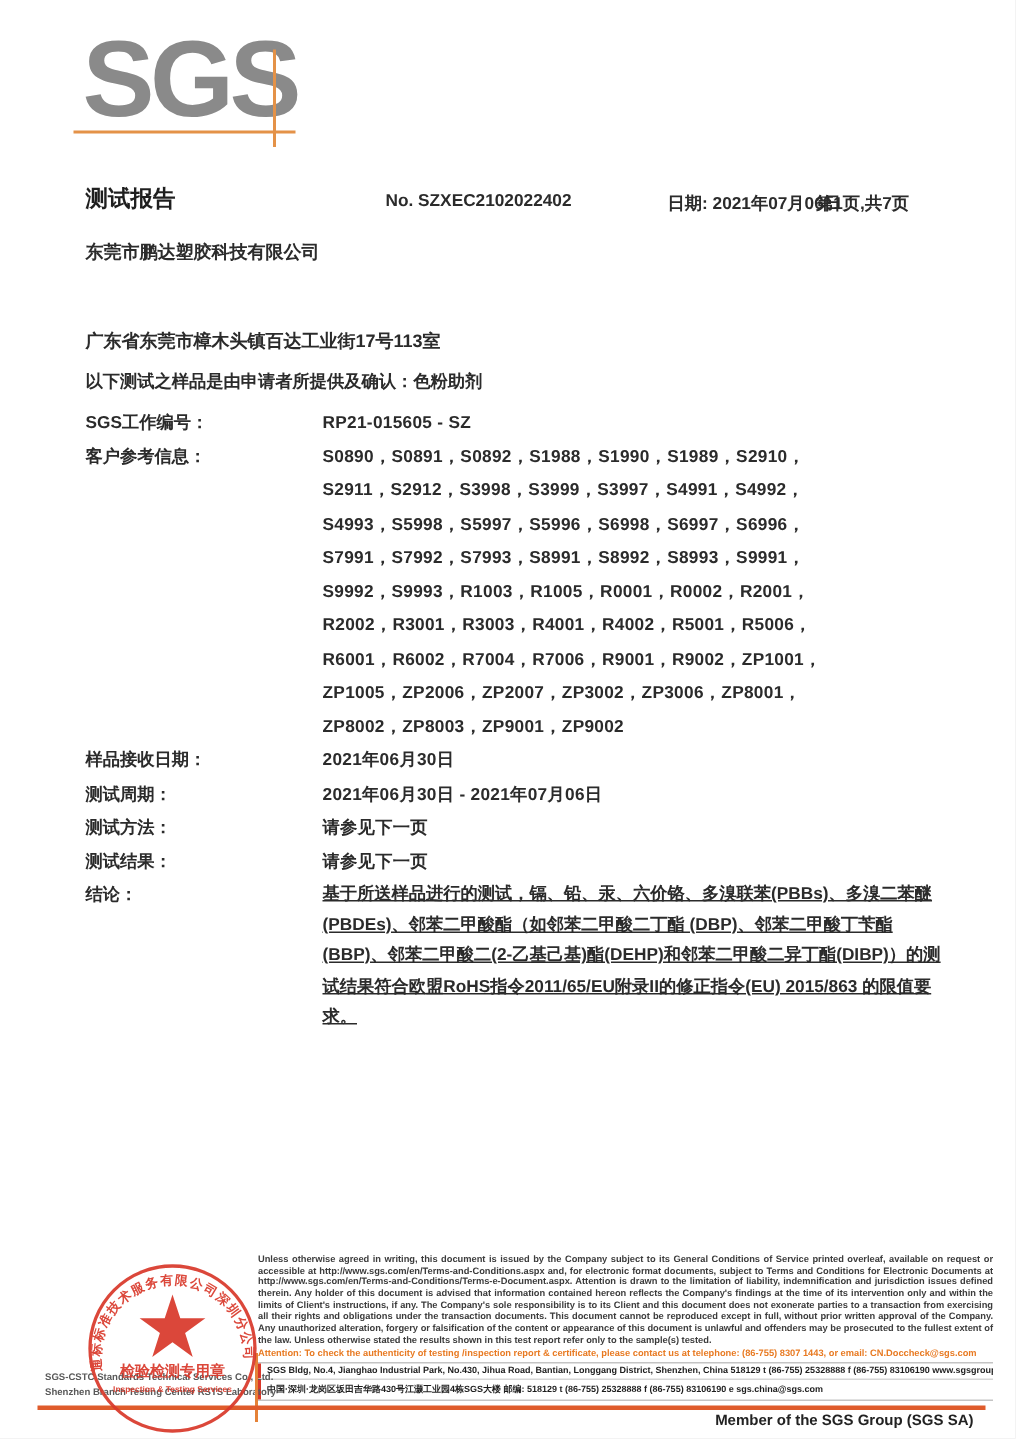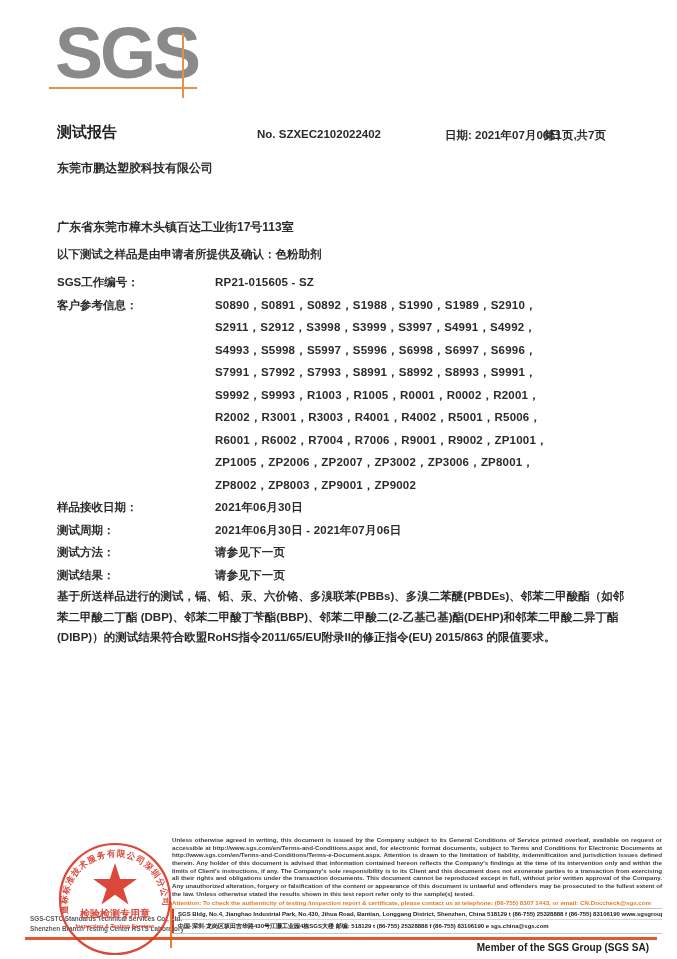--- a/index.html
+++ b/index.html
@@ -18,21 +18,21 @@
   .report-page{position:absolute;left:544px;top:128px;font-size:11.5px;font-weight:600;}
   
   .app-name{position:absolute;left:57px;top:160px;font-size:12px;font-weight:600;}
   .app-addr{position:absolute;left:57px;top:183px;font-size:12px;font-weight:600;margin-top:36px;}
   .statement{position:absolute;left:57px;top:247px;font-size:11.5px;font-weight:600;}
   
   .fields{position:absolute;left:57px;top:271px;right:42px;font-size:11.5px;font-weight:600;}
   .field-row{display:flex;align-items:flex-start;}
   .field-label{width:158px;flex:0 0 158px;line-height:22.5px;}
   .field-value{flex:1;line-height:22.5px;letter-spacing:.2px;}
-  .field-value.conclusion{line-height:20.5px;letter-spacing:0;}
+  .field-value.conclusion{line-height:20.5px;letter-spacing:0;text-decoration:underline;}
   
   .fineprint{position:absolute;left:172px;top:836px;width:490px;}
   .disclaimer{font-size:6.2px;line-height:1.24;color:#3c3c3c;text-align:justify;
               font-weight:600;margin:0 0 1px 0;}
   .attention{font-size:6.2px;line-height:1.25;color:#e87a22;font-weight:700;margin:0 0 2px 0;}
   .addr-block{border-top:1px solid #c4c4c4;border-bottom:1px solid #c4c4c4;}
   .addr-row{display:flex;align-items:center;font-size:6px;color:#1d1d1d;font-weight:600;
             padding:2px 0 2px 4px;border-left:2px solid #d9382a;white-space:nowrap;overflow:hidden;}
   .addr-row + .addr-row{border-top:1px solid #d6d6d6;}
   .footer-line{position:absolute;left:25px;right:20px;top:937px;height:3px;background:#df5b2b;}
@@ -91,20 +91,21 @@
       </div>
       <div class="field-row">
         <div class="field-label">测试方法：</div>
         <div class="field-value">请参见下一页</div>
       </div>
       <div class="field-row">
         <div class="field-label">测试结果：</div>
         <div class="field-value">请参见下一页</div>
       </div>
       <div class="field-row">
+        <div class="field-label">结论：</div>
         <div class="field-value conclusion">基于所送样品进行的测试，镉、铅、汞、六价铬、多溴联苯(PBBs)、多溴二苯醚(PBDEs)、邻苯二甲酸酯（如邻苯二甲酸二丁酯 (DBP)、邻苯二甲酸丁苄酯(BBP)、邻苯二甲酸二(2-乙基己基)酯(DEHP)和邻苯二甲酸二异丁酯(DIBP)）的测试结果符合欧盟RoHS指令2011/65/EU附录II的修正指令(EU) 2015/863 的限值要求。</div>
       </div>
     </div>
 
   <div class="fineprint">
     <p class="disclaimer">Unless otherwise agreed in writing, this document is issued by the Company subject to its General Conditions of Service printed overleaf, available on request or accessible at http://www.sgs.com/en/Terms-and-Conditions.aspx and, for electronic format documents, subject to Terms and Conditions for Electronic Documents at http://www.sgs.com/en/Terms-and-Conditions/Terms-e-Document.aspx. Attention is drawn to the limitation of liability, indemnification and jurisdiction issues defined therein. Any holder of this document is advised that information contained hereon reflects the Company's findings at the time of its intervention only and within the limits of Client's instructions, if any. The Company's sole responsibility is to its Client and this document does not exonerate parties to a transaction from exercising all their rights and obligations under the transaction documents. This document cannot be reproduced except in full, without prior written approval of the Company. Any unauthorized alteration, forgery or falsification of the content or appearance of this document is unlawful and offenders may be prosecuted to the fullest extent of the law. Unless otherwise stated the results shown in this test report refer only to the sample(s) tested.</p>
     <p class="attention">Attention: To check the authenticity of testing /inspection report &amp; certificate, please contact us at telephone: (86-755) 8307 1443, or email: CN.Doccheck@sgs.com</p>
     <div class="addr-block">
       <div class="addr-row">SGS Bldg, No.4, Jianghao Industrial Park, No.430, Jihua Road, Bantian, Longgang District, Shenzhen, China  518129    t (86-755) 25328888    f (86-755) 83106190    www.sgsgroup.com.cn</div>
       <div class="addr-row">中国·深圳·龙岗区坂田吉华路430号江灏工业园4栋SGS大楼    邮编: 518129    t (86-755) 25328888    f (86-755) 83106190    e sgs.china@sgs.com</div>

